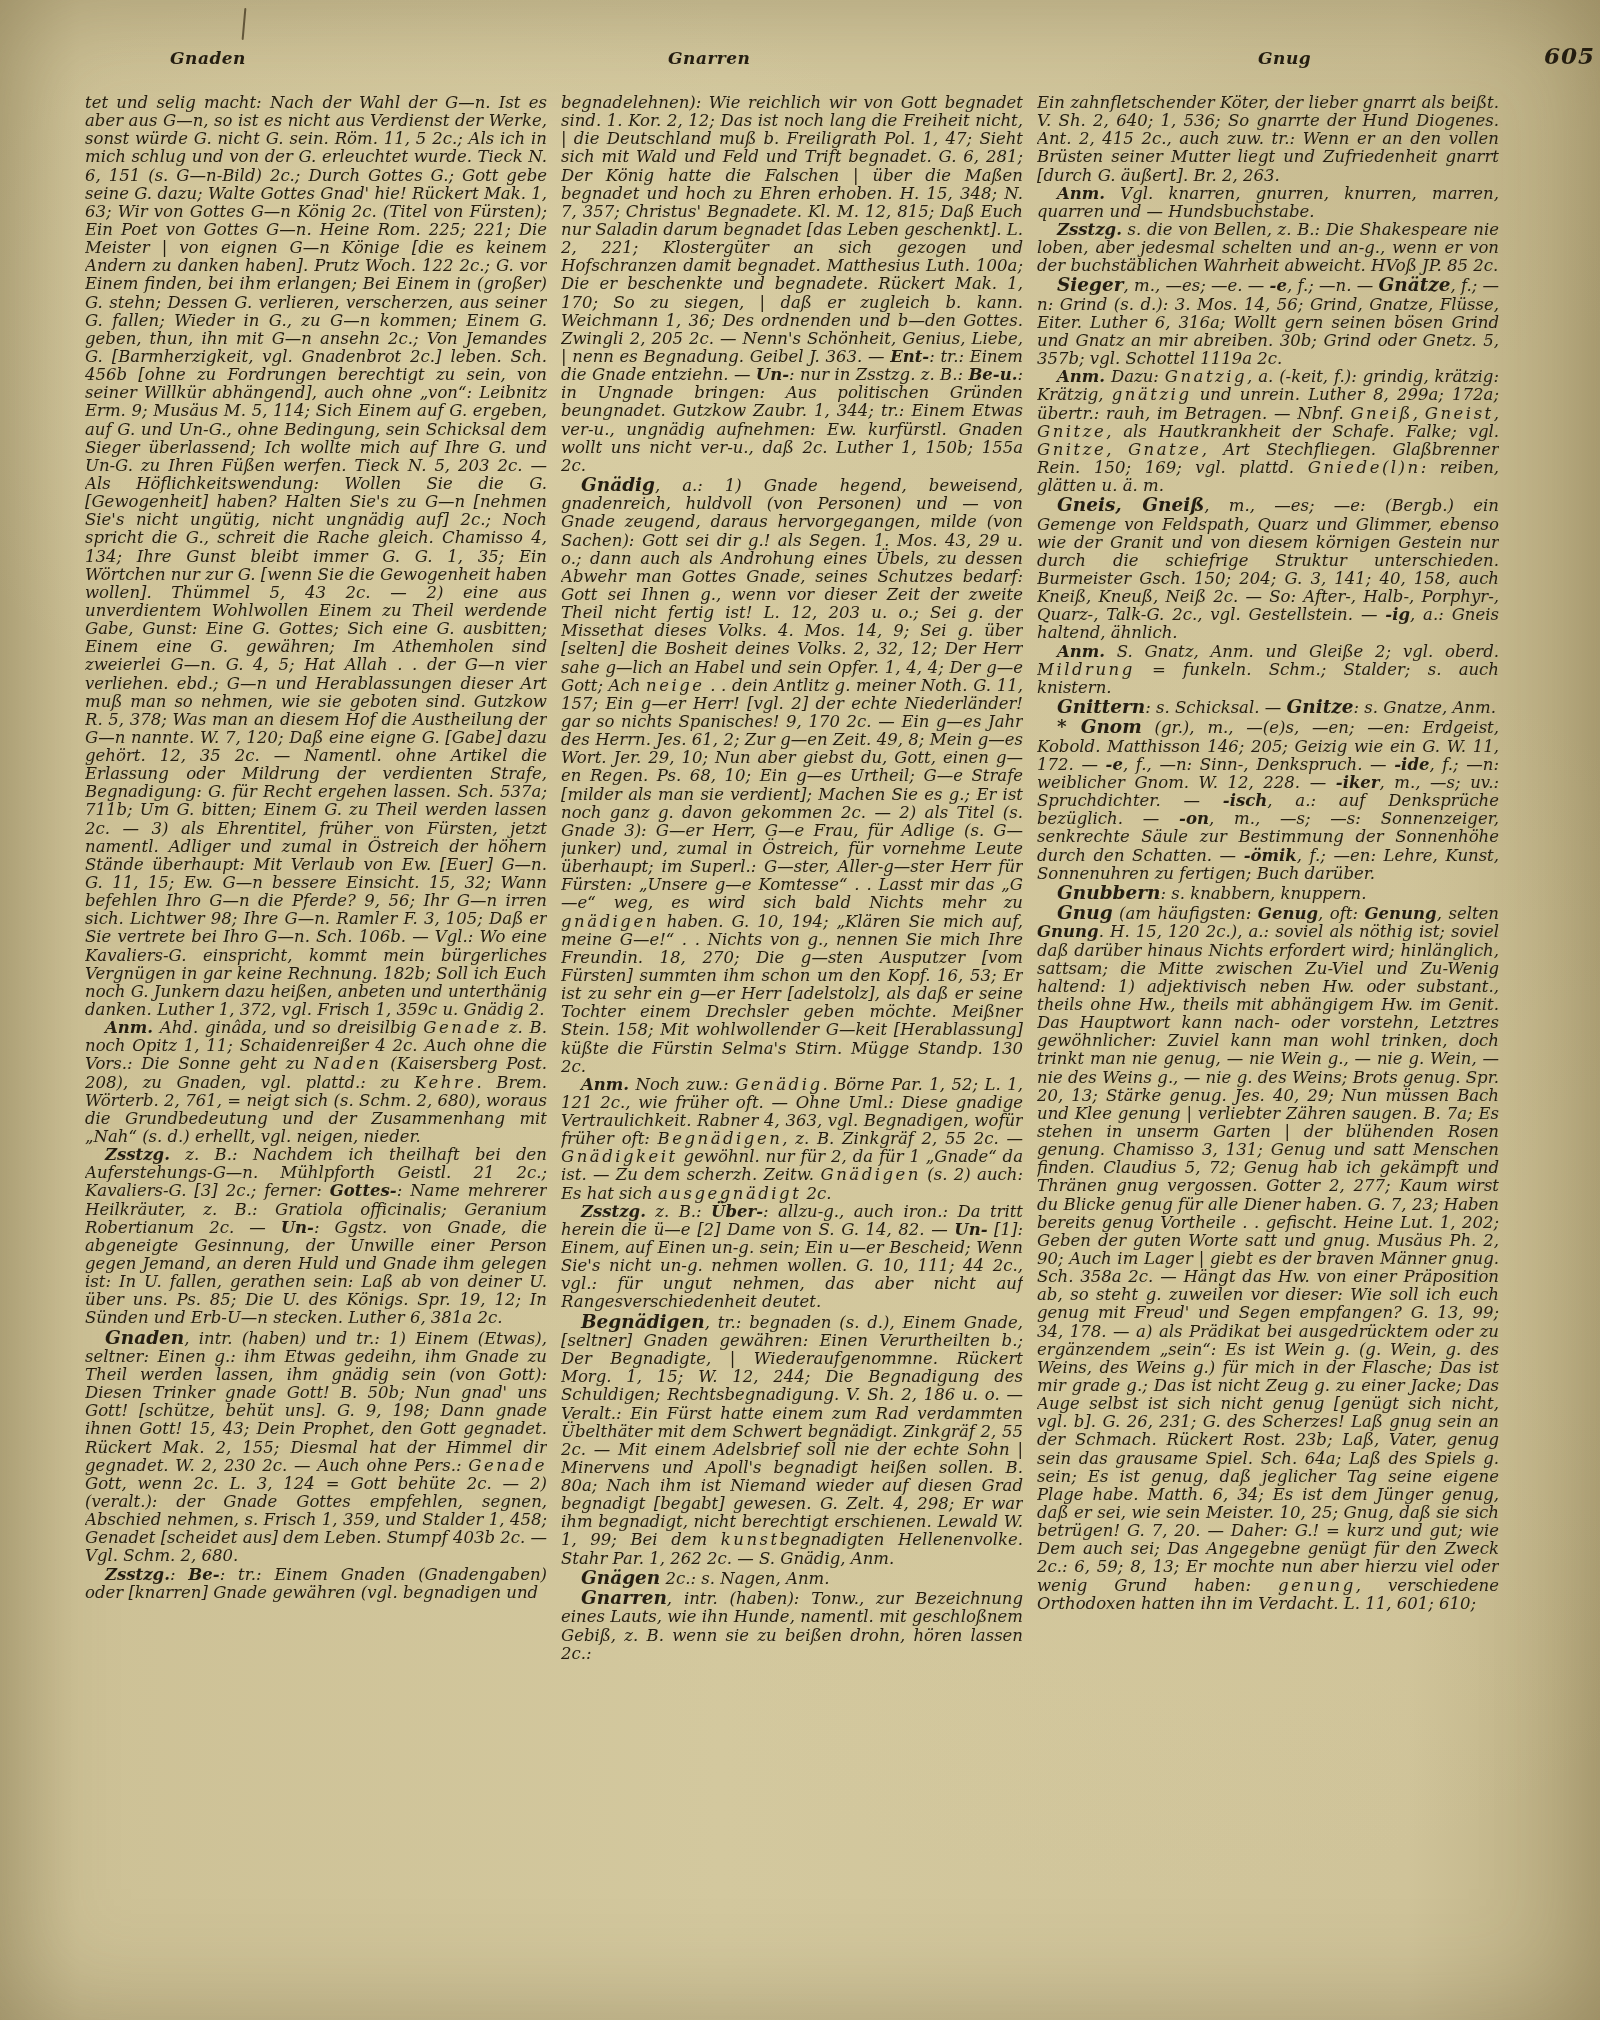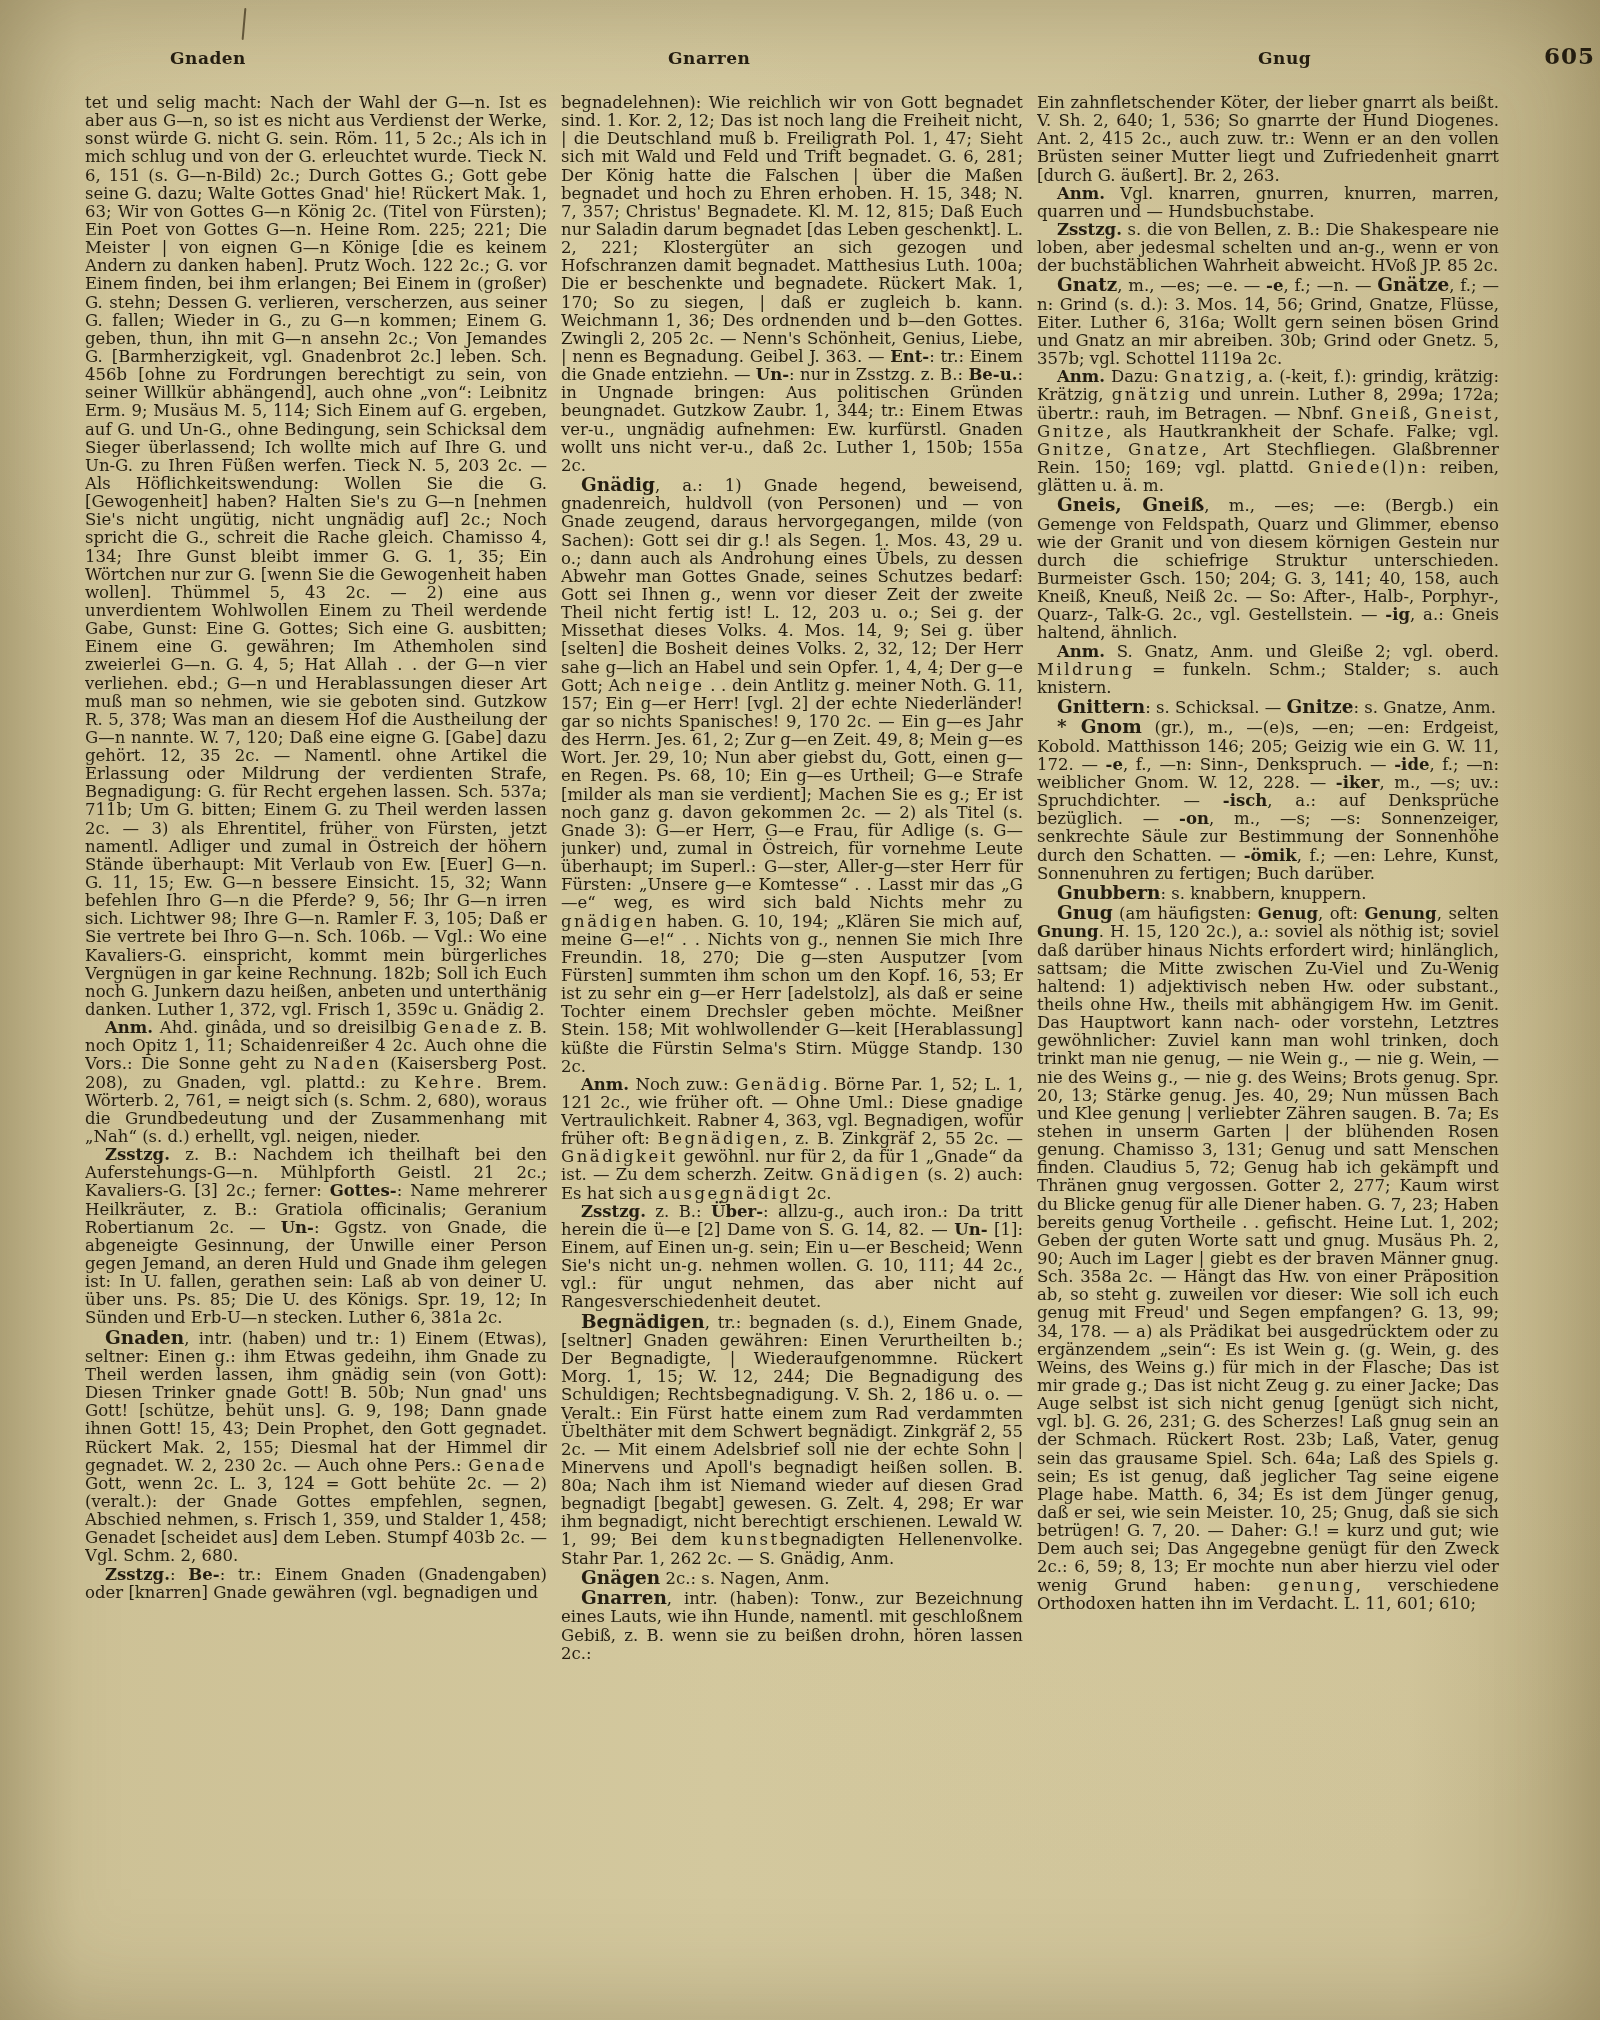--- a/index.html
+++ b/index.html
@@ -6,20 +6,21 @@
   .page{
     position:relative;width:1600px;height:2020px;overflow:hidden;
     background:
       radial-gradient(900px 700px at 28% 18%, rgba(224,213,172,.55), rgba(0,0,0,0) 60%),
       radial-gradient(1100px 1000px at 72% 62%, rgba(214,202,158,.5), rgba(0,0,0,0) 65%),
       radial-gradient(500px 300px at 88% 8%, rgba(190,177,134,.5), rgba(0,0,0,0) 70%),
       linear-gradient(90deg,#bfb388,#cdc196 5%,#d3c89e 45%,#cfc399 88%,#b9ac80);
     box-shadow: inset 0 0 110px rgba(92,76,40,.38);
     font-family:"DejaVu Serif", serif;
     color:#241d10;
+    font-style:italic;
   }
   .running-head span{position:absolute;top:48px;font-weight:bold;font-size:17px;letter-spacing:.5px;}
   .rh-left{left:170px;}
   .rh-center{left:668px;}
   .rh-right{left:1258px;}
   .page-num{position:absolute;top:42px;left:1544px;font-weight:bold;font-size:23px;letter-spacing:1px;}
   .pen-mark{position:absolute;left:243px;top:8px;width:2px;height:32px;background:#4a3f26;transform:rotate(5deg);border-radius:2px;opacity:.8;}
   .body-cols{
     position:absolute;top:94px;left:85px;width:1438px;height:1800px;
     display:flex;gap:14px;
@@ -58,21 +59,21 @@
         <p class="para ind"><span class="b">Anm.</span><span> Noch zuw.: </span><span class="sp">Genädig</span><span>. Börne Par. 1, 52; L. 1, 121 2c., wie früher oft. — Ohne Uml.: Diese gnadige Vertraulichkeit. Rabner 4, 363, vgl. Begnadigen, wofür früher oft: </span><span class="sp">Begnädigen</span><span>, z. B. Zinkgräf 2, 55 2c. — </span><span class="sp">Gnädigkeit</span><span> gewöhnl. nur für 2, da für 1 „Gnade“ da ist. — Zu dem scherzh. Zeitw. </span><span class="sp">Gnädigen</span><span> (s. 2) auch: Es hat sich </span><span class="sp">ausgegnädigt</span><span> 2c.</span></p>
         <p class="para ind"><span class="b">Zsstzg.</span><span> z. B.: </span><span class="b">Über-</span><span>: allzu-g., auch iron.: Da tritt herein die ü—e [2] Dame von S. G. 14, 82. — </span><span class="b">Un-</span><span> [1]: Einem, auf Einen un-g. sein; Ein u—er Bescheid; Wenn Sie's nicht un-g. nehmen wollen. G. 10, 111; 44 2c., vgl.: für ungut nehmen, das aber nicht auf Rangesverschiedenheit deutet.</span></p>
         <p class="para ind"><span class="h">Begnädigen</span><span>, tr.: begnaden (s. d.), Einem Gnade, [seltner] Gnaden gewähren: Einen Verurtheilten b.; Der Begnadigte, | Wiederaufgenommne. Rückert Morg. 1, 15; W. 12, 244; Die Begnadigung des Schuldigen; Rechtsbegnadigung. V. Sh. 2, 186 u. o. — Veralt.: Ein Fürst hatte einem zum Rad verdammten Übelthäter mit dem Schwert begnädigt. Zinkgräf 2, 55 2c. — Mit einem Adelsbrief soll nie der echte Sohn | Minervens und Apoll's begnadigt heißen sollen. B. 80a; Nach ihm ist Niemand wieder auf diesen Grad begnadigt [begabt] gewesen. G. Zelt. 4, 298; Er war ihm begnadigt, nicht berechtigt erschienen. Lewald W. 1, 99; Bei dem </span><span class="sp">kunst</span><span>begnadigten Hellenenvolke. Stahr Par. 1, 262 2c. — S. Gnädig, Anm.</span></p>
         <p class="para ind"><span class="h">Gnägen</span><span> 2c.: s. Nagen, Anm.</span></p>
         <p class="para ind"><span class="h">Gnarren</span><span>, intr. (haben): Tonw., zur Bezeichnung eines Lauts, wie ihn Hunde, namentl. mit geschloßnem Gebiß, z. B. wenn sie zu beißen drohn, hören lassen 2c.:</span></p>
       </div>
     <div class="col">
         <p class="para"><span>Ein zahnfletschender Köter, der lieber gnarrt als beißt. V. Sh. 2, 640; 1, 536; So gnarrte der Hund Diogenes. Ant. 2, 415 2c., auch zuw. tr.: Wenn er an den vollen Brüsten seiner Mutter liegt und Zufriedenheit gnarrt [durch G. äußert]. Br. 2, 263.</span></p>
         <p class="para ind"><span class="b">Anm.</span><span> Vgl. knarren, gnurren, knurren, marren, quarren und — Hundsbuchstabe.</span></p>
         <p class="para ind"><span class="b">Zsstzg.</span><span> s. die von Bellen, z. B.: Die Shakespeare nie loben, aber jedesmal schelten und an-g., wenn er von der buchstäblichen Wahrheit abweicht. HVoß JP. 85 2c.</span></p>
-        <p class="para ind"><span class="h">Gnatz</span><span>, m., —es; —e. — </span><span class="b">-e</span><span>, f.; —n. — </span><span class="h">Gnätze</span><span>, f.; —n: Grind (s. d.): 3. Mos. 14, 56; Grind, Gnatze, Flüsse, Eiter. Luther 6, 316a; Wollt gern seinen bösen Grind und Gnatz an mir abreiben. 30b; Grind oder Gnetz. 5, 357b; vgl. Schottel 1119a 2c.</span></p>
+        <p class="para ind"><span class="h">Sieger</span><span>, m., —es; —e. — </span><span class="b">-e</span><span>, f.; —n. — </span><span class="h">Gnätze</span><span>, f.; —n: Grind (s. d.): 3. Mos. 14, 56; Grind, Gnatze, Flüsse, Eiter. Luther 6, 316a; Wollt gern seinen bösen Grind und Gnatz an mir abreiben. 30b; Grind oder Gnetz. 5, 357b; vgl. Schottel 1119a 2c.</span></p>
         <p class="para ind"><span class="b">Anm.</span><span> Dazu: </span><span class="sp">Gnatzig</span><span>, a. (-keit, f.): grindig, krätzig: Krätzig, </span><span class="sp">gnätzig</span><span> und unrein. Luther 8, 299a; 172a; übertr.: rauh, im Betragen. — Nbnf. </span><span class="sp">Gneiß</span><span>, </span><span class="sp">Gneist</span><span>, </span><span class="sp">Gnitze</span><span>, als Hautkrankheit der Schafe. Falke; vgl. </span><span class="sp">Gnitze</span><span>, </span><span class="sp">Gnatze</span><span>, Art Stechfliegen. Glaßbrenner Rein. 150; 169; vgl. plattd. </span><span class="sp">Gniede(l)n</span><span>: reiben, glätten u. ä. m.</span></p>
         <p class="para ind"><span class="h">Gneis, Gneiß</span><span>, m., —es; —e: (Bergb.) ein Gemenge von Feldspath, Quarz und Glimmer, ebenso wie der Granit und von diesem körnigen Gestein nur durch die schiefrige Struktur unterschieden. Burmeister Gsch. 150; 204; G. 3, 141; 40, 158, auch Kneiß, Kneuß, Neiß 2c. — So: After-, Halb-, Porphyr-, Quarz-, Talk-G. 2c., vgl. Gestellstein. — </span><span class="b">-ig</span><span>, a.: Gneis haltend, ähnlich.</span></p>
         <p class="para ind"><span class="b">Anm.</span><span> S. Gnatz, Anm. und Gleiße 2; vgl. oberd. </span><span class="sp">Mildrung</span><span> = funkeln. Schm.; Stalder; s. auch knistern.</span></p>
         <p class="para ind"><span class="h">Gnittern</span><span>: s. Schicksal. — </span><span class="h">Gnitze</span><span>: s. Gnatze, Anm.</span></p>
         <p class="para ind"><span class="h">* Gnom</span><span> (gr.), m., —(e)s, —en; —en: Erdgeist, Kobold. Matthisson 146; 205; Geizig wie ein G. W. 11, 172. — </span><span class="b">-e</span><span>, f., —n: Sinn-, Denkspruch. — </span><span class="b">-ide</span><span>, f.; —n: weiblicher Gnom. W. 12, 228. — </span><span class="b">-iker</span><span>, m., —s; uv.: Spruchdichter. — </span><span class="b">-isch</span><span>, a.: auf Denksprüche bezüglich. — </span><span class="b">-on</span><span>, m., —s; —s: Sonnenzeiger, senkrechte Säule zur Bestimmung der Sonnenhöhe durch den Schatten. — </span><span class="b">-ömik</span><span>, f.; —en: Lehre, Kunst, Sonnenuhren zu fertigen; Buch darüber.</span></p>
         <p class="para ind"><span class="h">Gnubbern</span><span>: s. knabbern, knuppern.</span></p>
         <p class="para ind"><span class="h">Gnug</span><span> (am häufigsten: </span><span class="b">Genug</span><span>, oft: </span><span class="b">Genung</span><span>, selten </span><span class="b">Gnung</span><span>. H. 15, 120 2c.), a.: soviel als nöthig ist; soviel daß darüber hinaus Nichts erfordert wird; hinlänglich, sattsam; die Mitte zwischen Zu-Viel und Zu-Wenig haltend: 1) adjektivisch neben Hw. oder substant., theils ohne Hw., theils mit abhängigem Hw. im Genit. Das Hauptwort kann nach- oder vorstehn, Letztres gewöhnlicher: Zuviel kann man wohl trinken, doch trinkt man nie genug, — nie Wein g., — nie g. Wein, — nie des Weins g., — nie g. des Weins; Brots genug. Spr. 20, 13; Stärke genug. Jes. 40, 29; Nun müssen Bach und Klee genung | verliebter Zähren saugen. B. 7a; Es stehen in unserm Garten | der blühenden Rosen genung. Chamisso 3, 131; Genug und satt Menschen finden. Claudius 5, 72; Genug hab ich gekämpft und Thränen gnug vergossen. Gotter 2, 277; Kaum wirst du Blicke genug für alle Diener haben. G. 7, 23; Haben bereits genug Vortheile . . gefischt. Heine Lut. 1, 202; Geben der guten Worte satt und gnug. Musäus Ph. 2, 90; Auch im Lager | giebt es der braven Männer gnug. Sch. 358a 2c. — Hängt das Hw. von einer Präposition ab, so steht g. zuweilen vor dieser: Wie soll ich euch genug mit Freud' und Segen empfangen? G. 13, 99; 34, 178. — a) als Prädikat bei ausgedrücktem oder zu ergänzendem „sein“: Es ist Wein g. (g. Wein, g. des Weins, des Weins g.) für mich in der Flasche; Das ist mir grade g.; Das ist nicht Zeug g. zu einer Jacke; Das Auge selbst ist sich nicht genug [genügt sich nicht, vgl. b]. G. 26, 231; G. des Scherzes! Laß gnug sein an der Schmach. Rückert Rost. 23b; Laß, Vater, genug sein das grausame Spiel. Sch. 64a; Laß des Spiels g. sein; Es ist genug, daß jeglicher Tag seine eigene Plage habe. Matth. 6, 34; Es ist dem Jünger genug, daß er sei, wie sein Meister. 10, 25; Gnug, daß sie sich betrügen! G. 7, 20. — Daher: G.! = kurz und gut; wie Dem auch sei; Das Angegebne genügt für den Zweck 2c.: 6, 59; 8, 13; Er mochte nun aber hierzu viel oder wenig Grund haben: </span><span class="sp">genung</span><span>, verschiedene Orthodoxen hatten ihn im Verdacht. L. 11, 601; 610;</span></p>
       </div>
   </div>
 </div>

